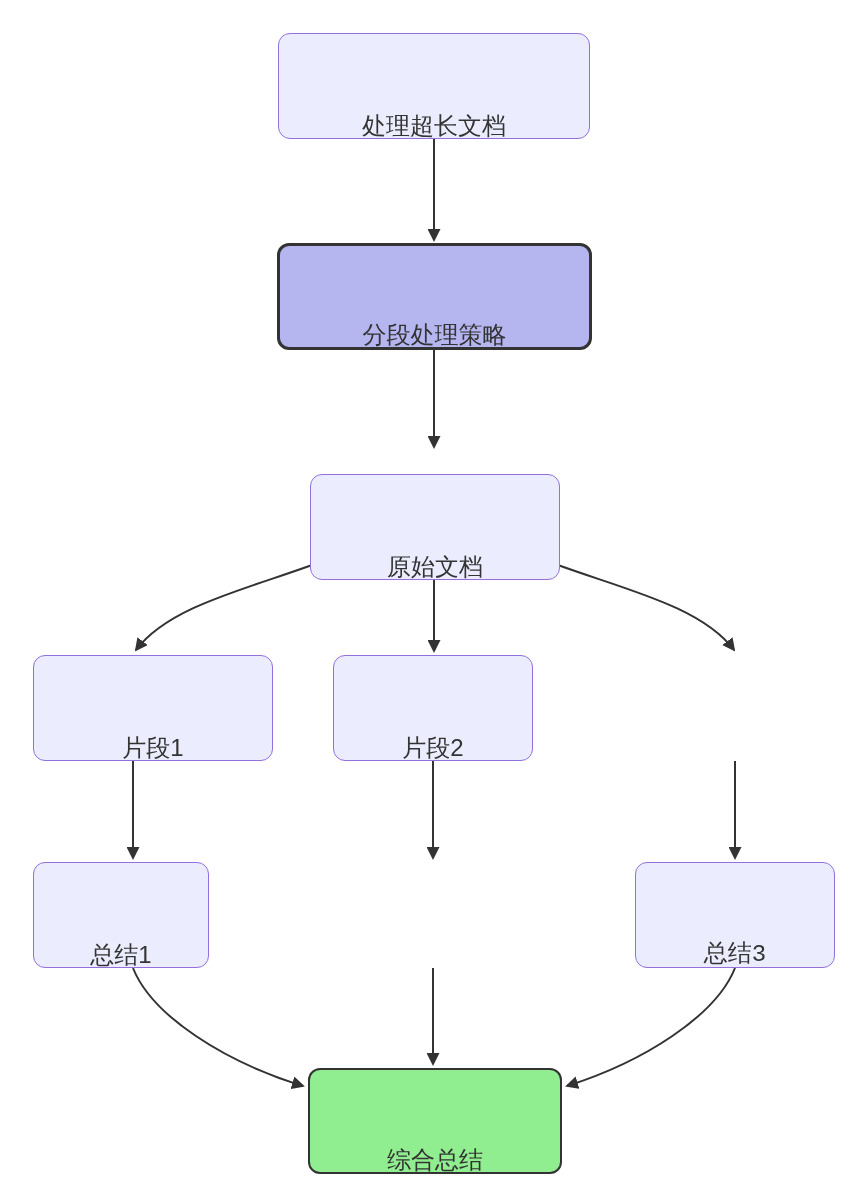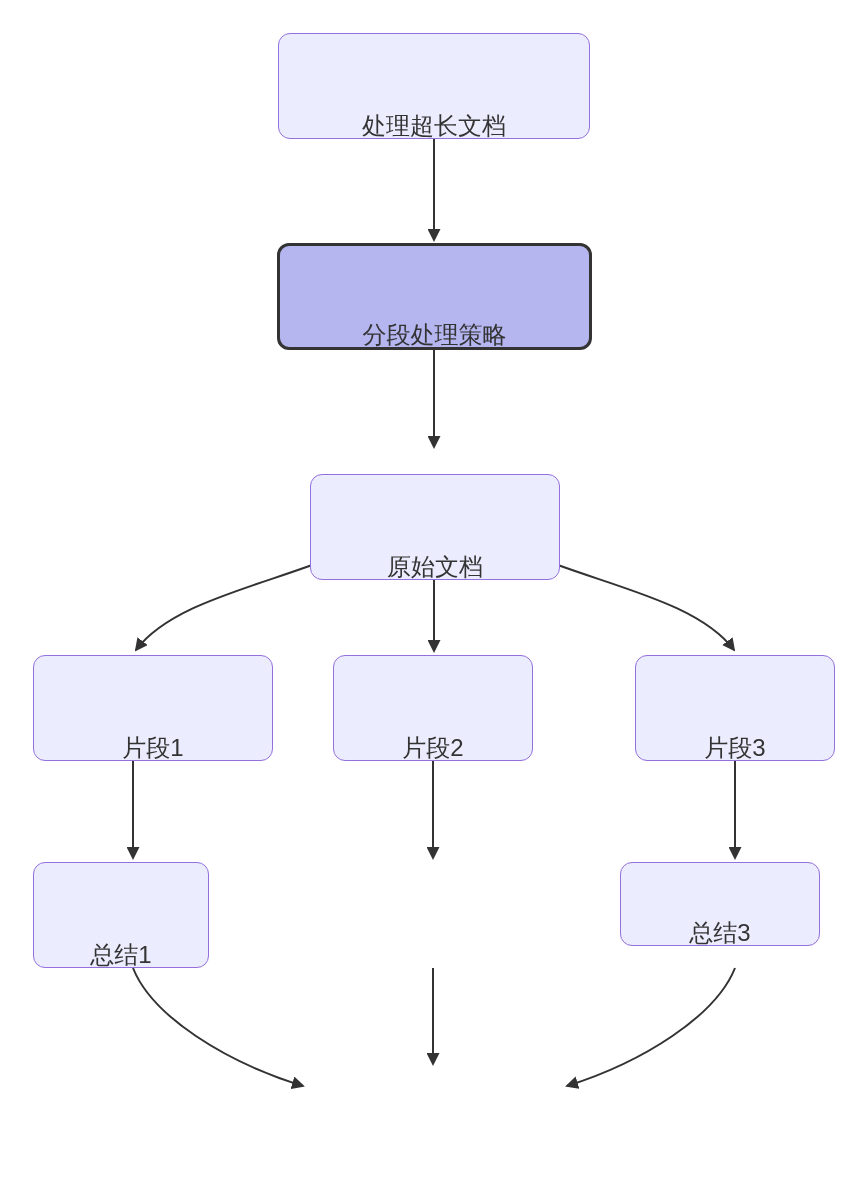--- a/index.html
+++ b/index.html
@@ -101,27 +101,27 @@
   </div>
 
   <div class="node" style="left:33px; top:655px; width:240px; height:106px;">
     <span>片段1</span>
   </div>
 
   <div class="node" style="left:333px; top:655px; width:200px; height:106px;">
     <span>片段2</span>
   </div>
 
-  <div class="node" style="left:635px; top:655px; width:200px; height:106px;">
-    <span>片段3</span>
-  </div>
 
   <div class="node" style="left:33px; top:862px; width:176px; height:106px;">
     <span>总结1</span>
   </div>
 
 
-  <div class="node" style="left:620px; top:862px; width:200px; height:84px;">
+  <div class="node" style="left:635px; top:862px; width:200px; height:106px;font-family:Liberation Mono, monospace;">
     <span>总结3</span>
   </div>
 
+  <div class="node node--final" style="left:308px; top:1068px; width:254px; height:106px;">
+    <span>综合总结</span>
+  </div>
 
 </div>
 
 </body></html>

